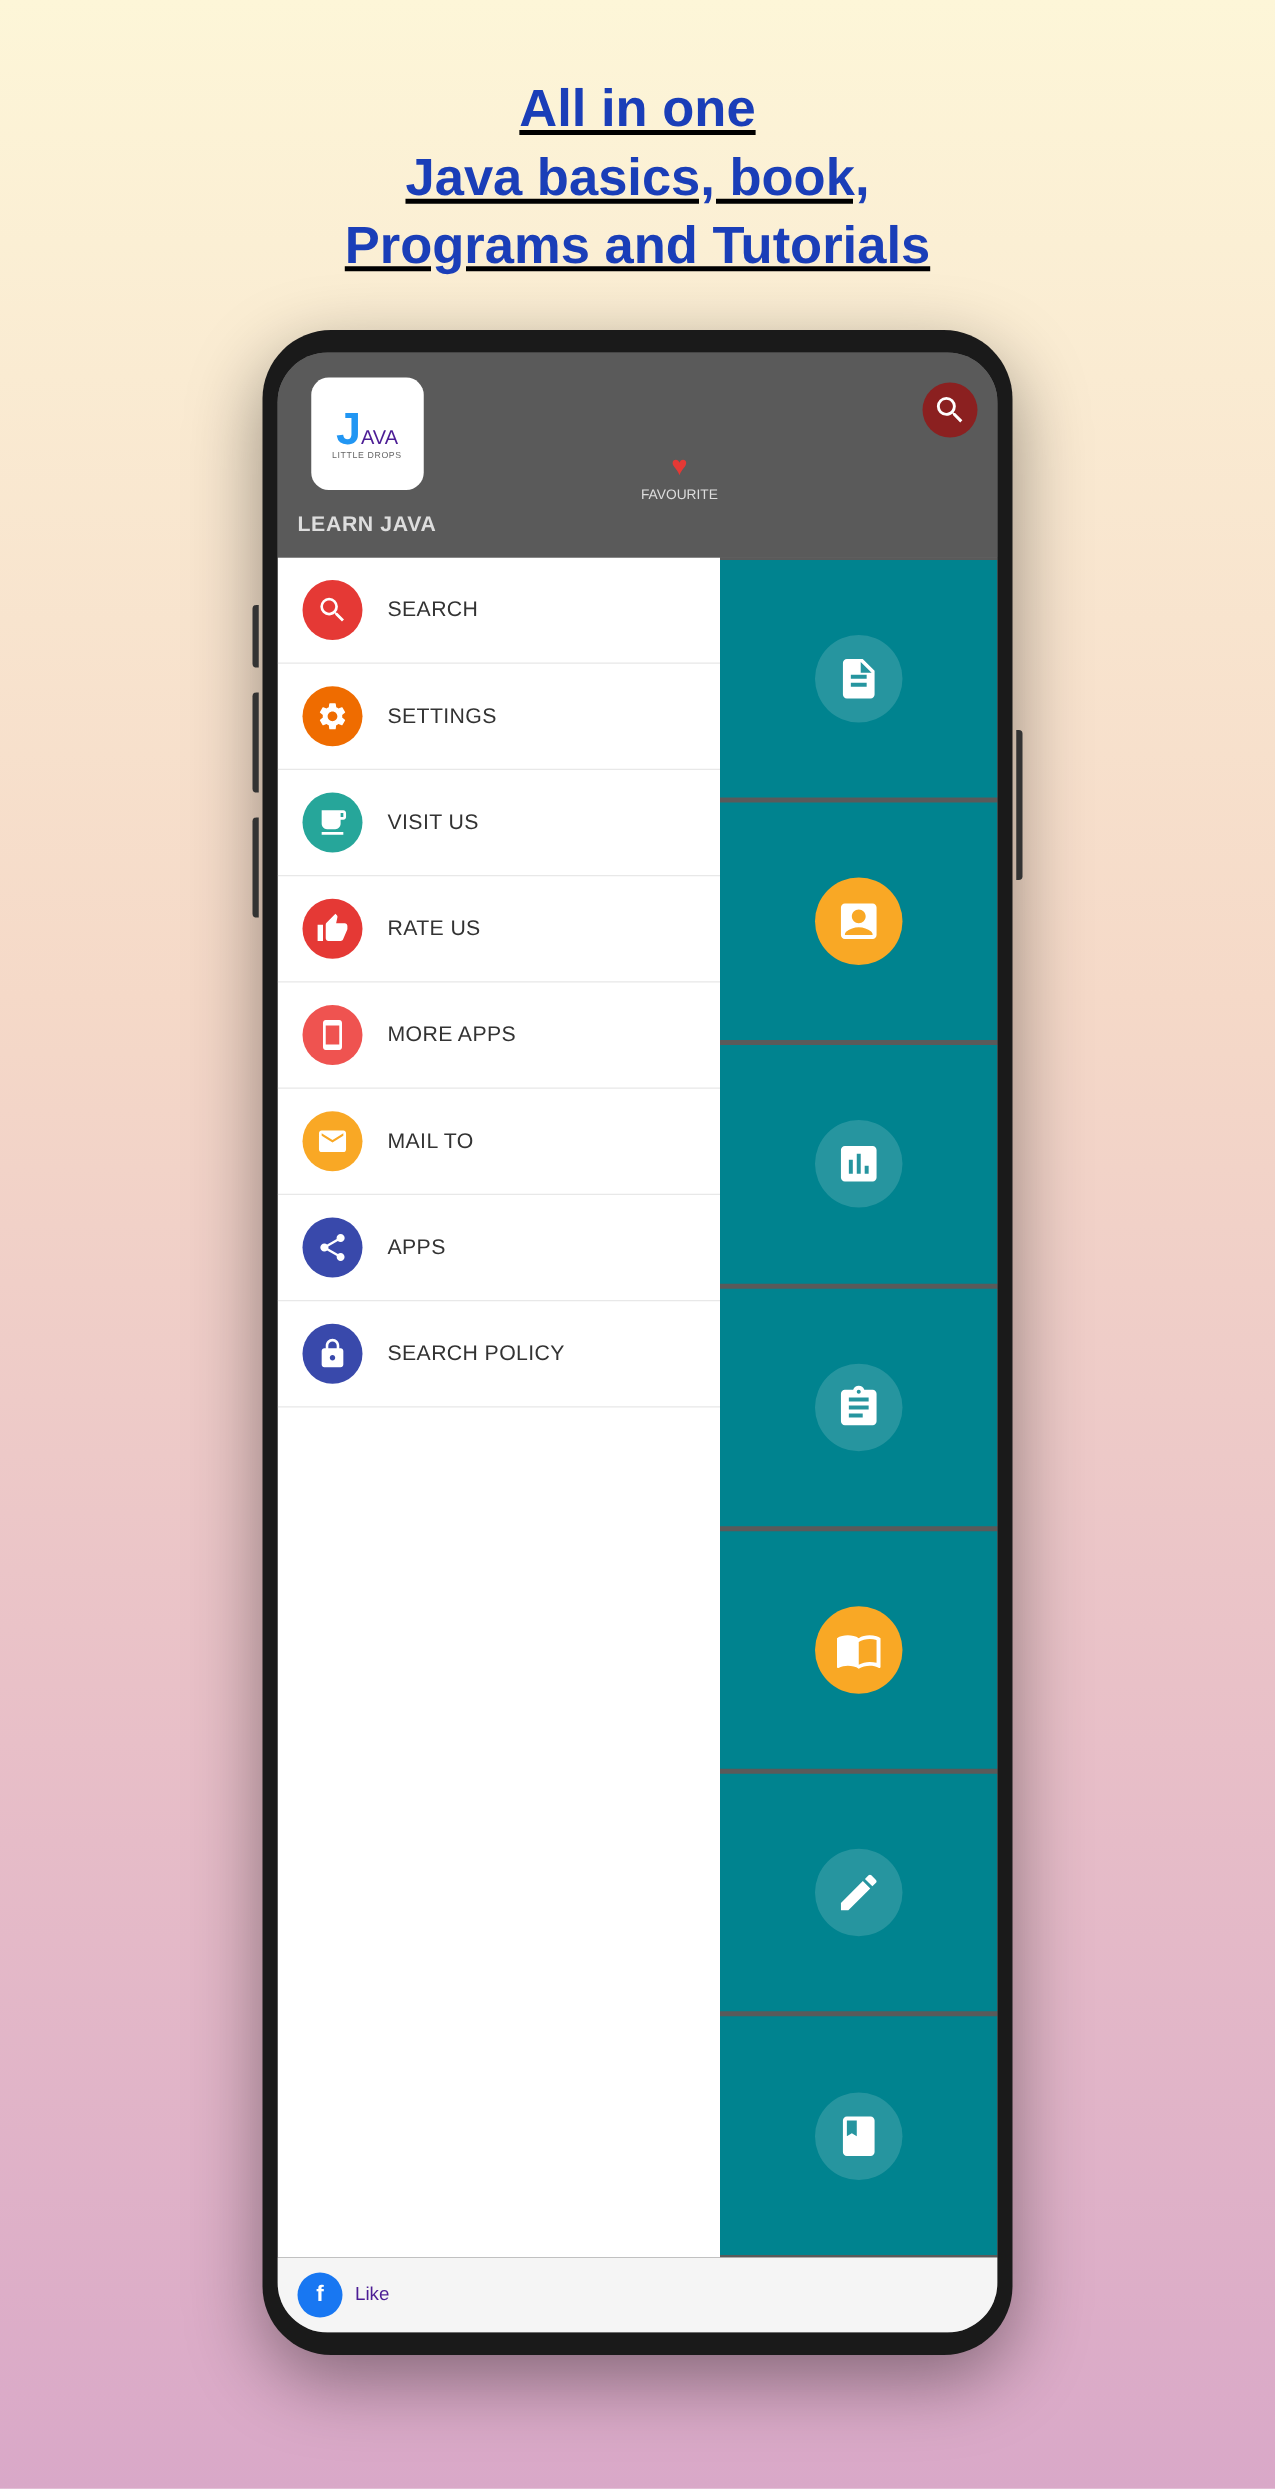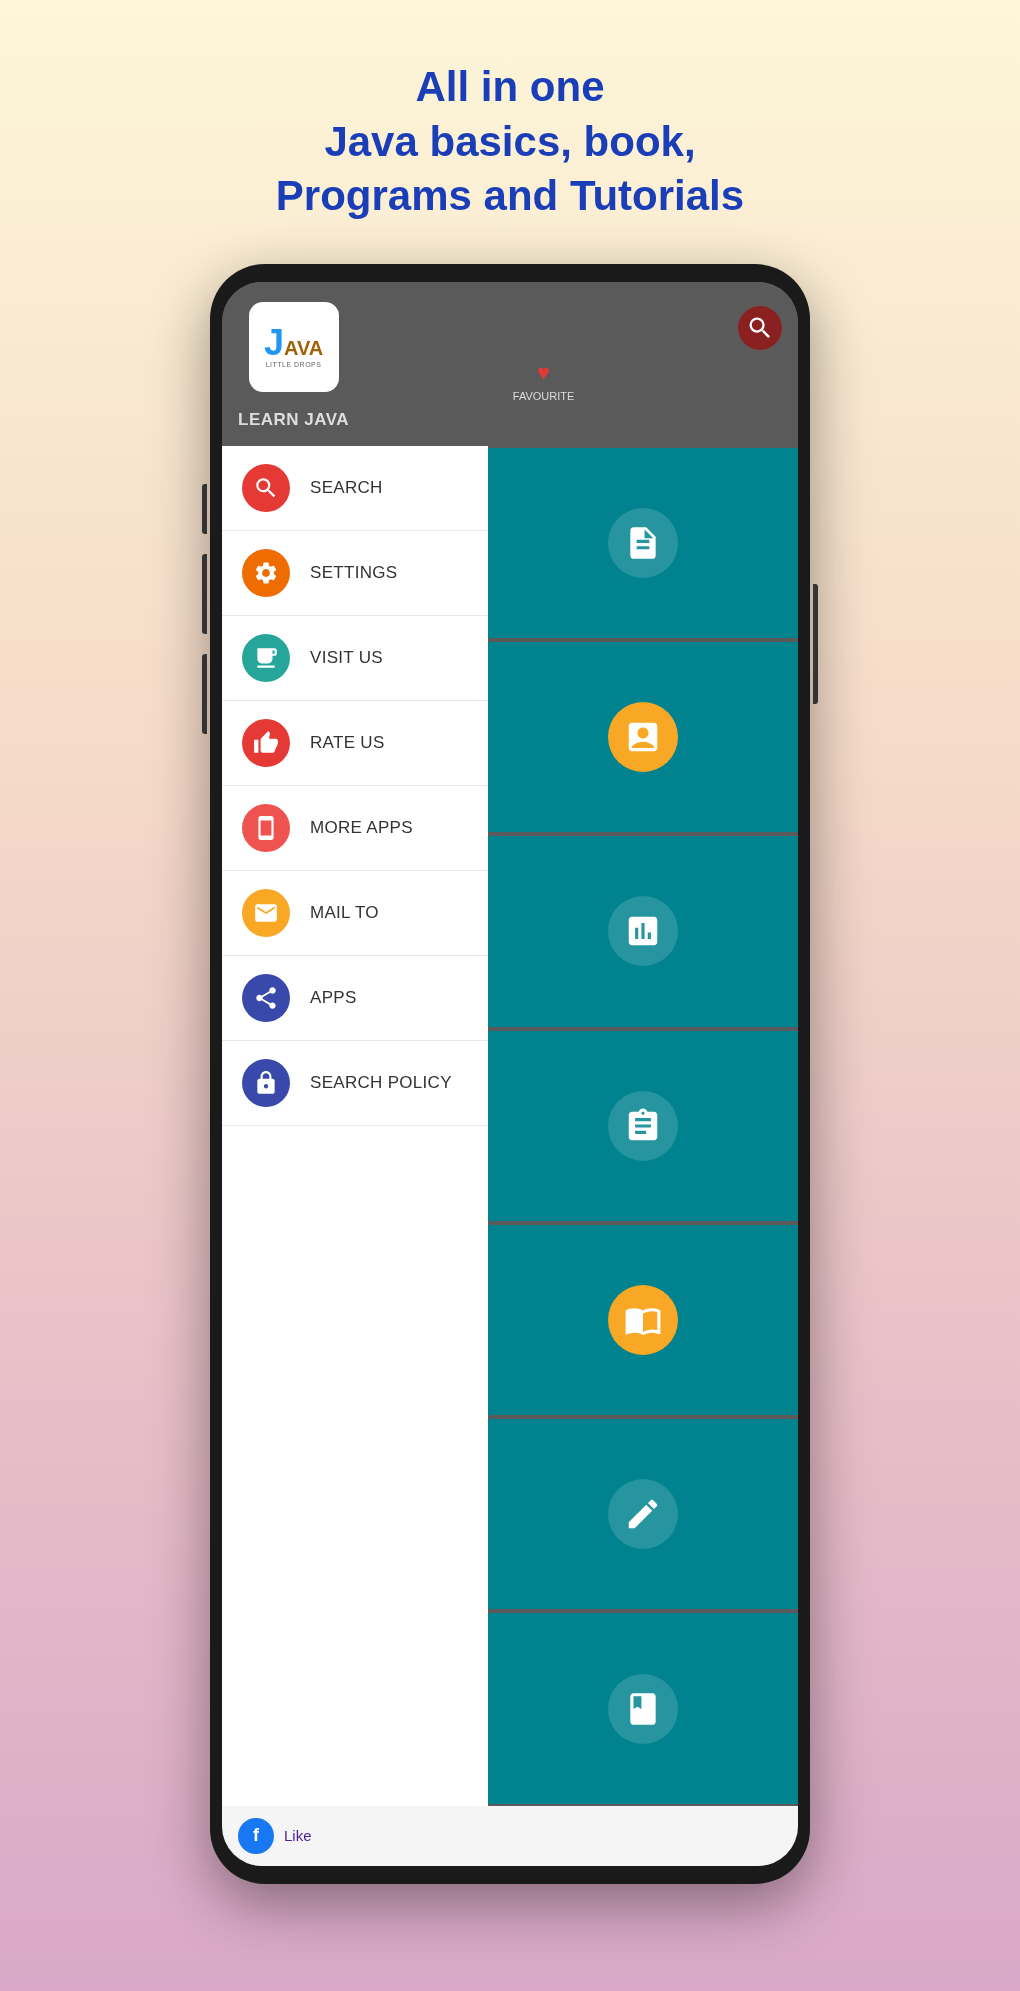--- a/index.html
+++ b/index.html
@@ -11,20 +11,21 @@
       font-family: 'Arial', sans-serif;
       display: flex;
       flex-direction: column;
       align-items: center;
       overflow: hidden;
     }
 
     .page-header {
       text-align: center;
       padding: 60px 20px 40px;
+      text-decoration: underline;
     }
 
     .page-header h1 {
       color: #1a3eb8;
       font-size: 42px;
       font-weight: bold;
       line-height: 1.3;
     }
 
     
@@ -78,23 +79,23 @@
     }
 
     .app-logo-j {
       font-size: 36px;
       font-weight: bold;
       color: #2196F3;
       line-height: 1;
     }
 
     .app-logo-ava {
-      font-size: 20px;
-      font-weight: bold;
-      color: #a16207;
+      font-size: 16px;
+      font-weight: normal;
+      color: #4c1d95;
       line-height: 1;
     }
 
     .app-logo-sub {
       font-size: 7px;
       color: #666;
       letter-spacing: 0.5px;
       text-transform: uppercase;
     }
 
@@ -135,21 +136,21 @@
 
     
     .app-content {
       display: flex;
       flex: 1;
       overflow: hidden;
     }
 
     
     .sidebar {
-      width: 266px;
+      width: 354px;
       background: white;
       flex-shrink: 0;
       overflow-y: auto;
     }
 
     .sidebar-item {
       display: flex;
       align-items: center;
       padding: 18px 20px;
       border-bottom: 1px solid #e8e8e8;

